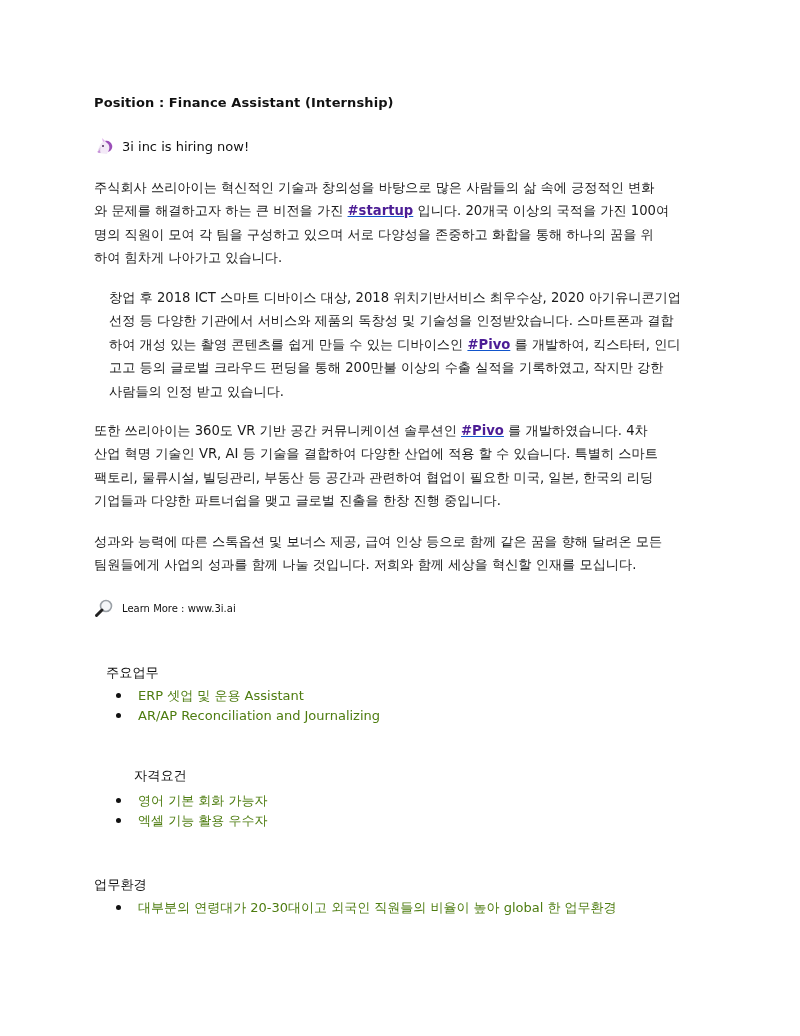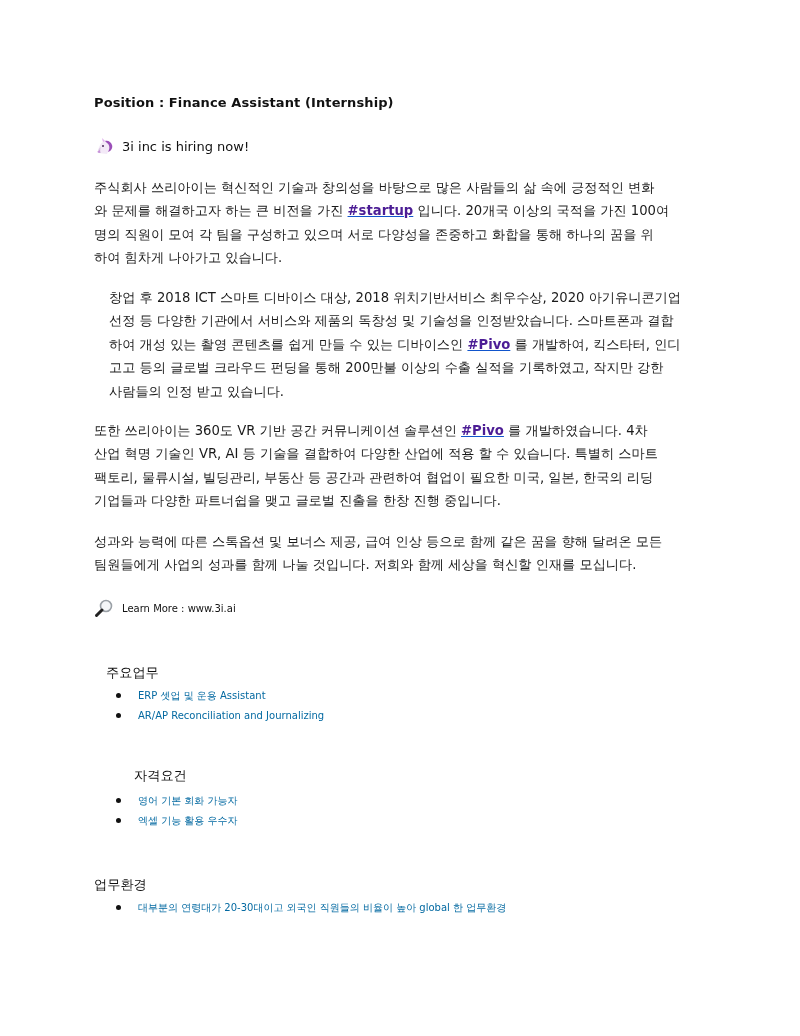--- a/index.html
+++ b/index.html
@@ -90,24 +90,24 @@
     .bullets {
       position: absolute;
       left: 22px;
       margin: 0;
       padding: 0;
       list-style: none;
     }
     .bullets li {
       position: relative;
       padding-left: 22px;
-      font-size: 10px;
+      font-size: 13px;
       line-height: 20.2px;
       white-space: nowrap;
-      color: #0369a1;
+      color: #4d7c0f;
     }
     .bullets li .dot {
       position: absolute;
       left: 0;
       top: 7px;
       width: 5px;
       height: 5px;
       border-radius: 50%;
       background: #111;
     }

